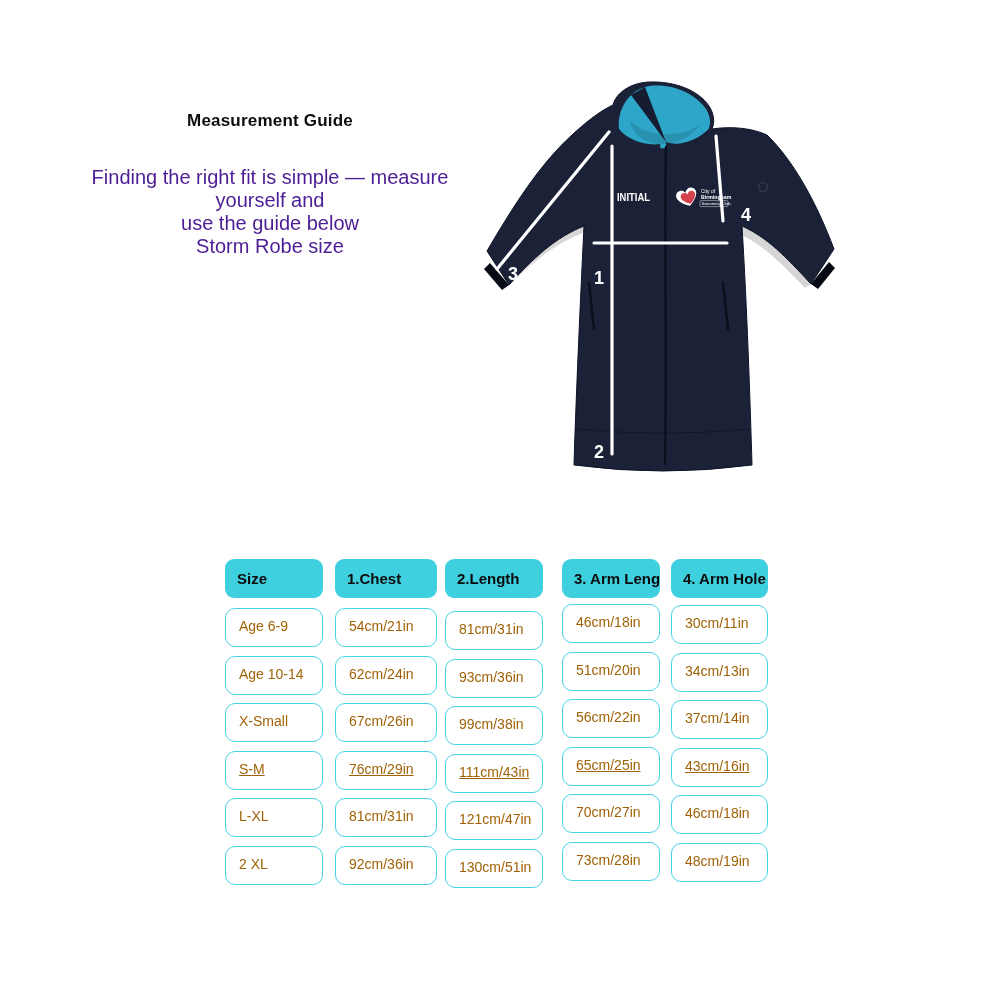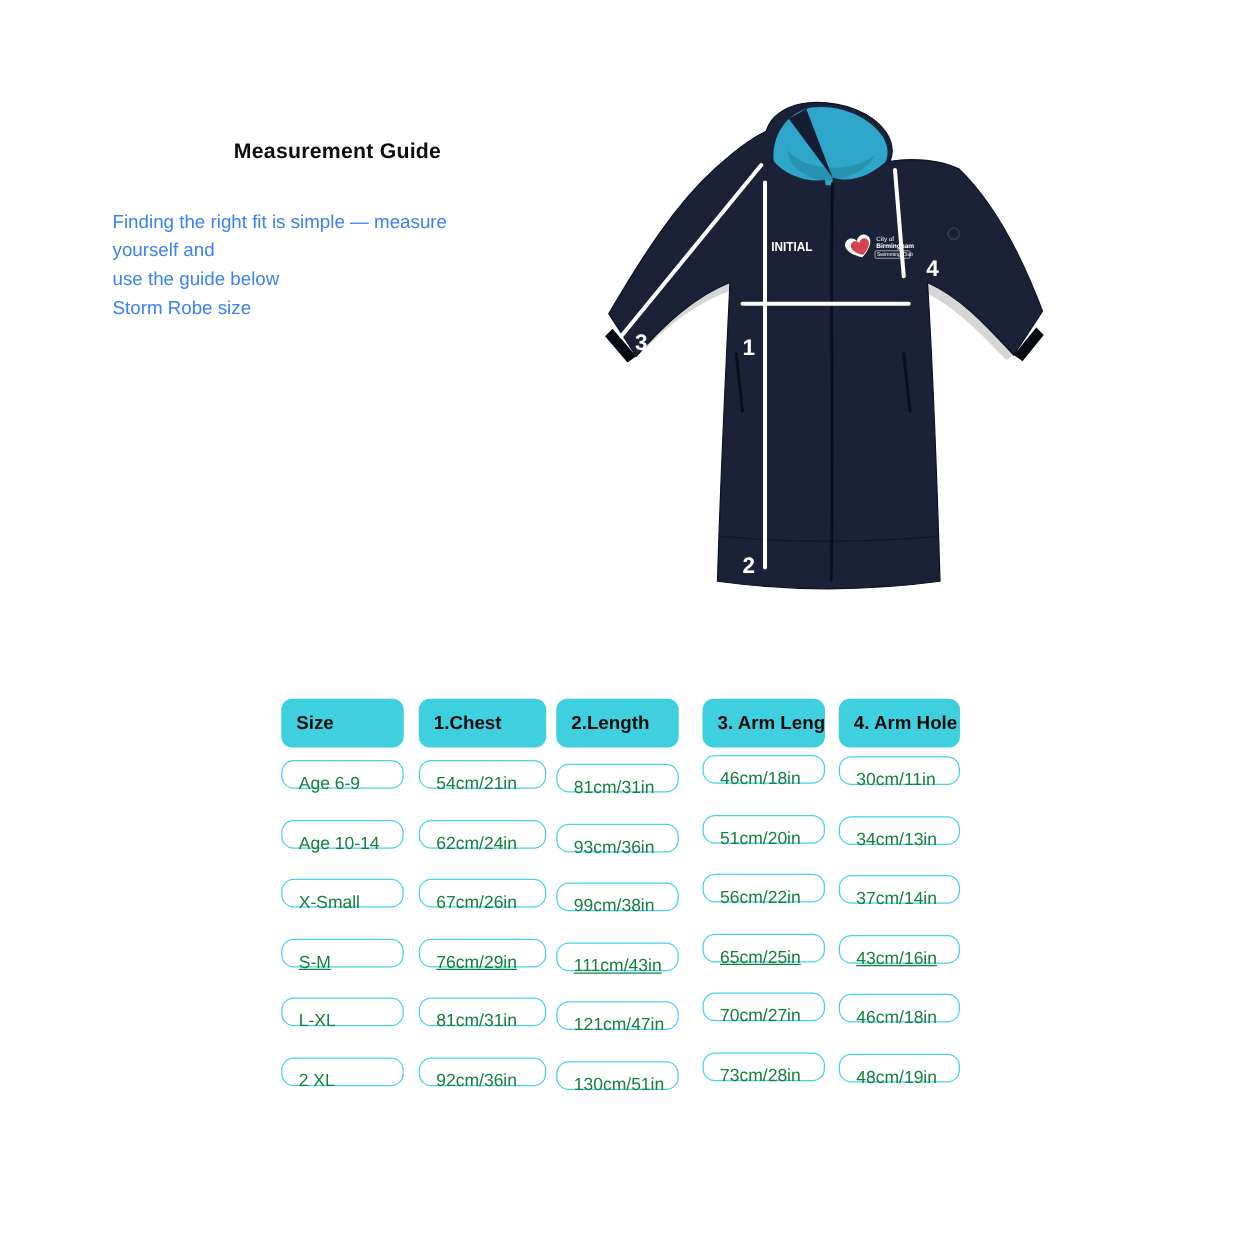--- a/index.html
+++ b/index.html
@@ -11,37 +11,37 @@
   .page{position:relative;width:1000px;height:1000px;background:#ffffff;overflow:hidden;}
 
   
   .intro-title{
     position:absolute;left:100px;top:107px;width:340px;
     text-align:center;font-size:17px;font-weight:700;color:#0d0d0d;
     letter-spacing:.2px;line-height:28px;
   }
   .intro-body{
     position:absolute;left:90px;top:166px;width:360px;
-    font-size:15px;line-height:23px;color:#3b82f6;
+    text-align:center;font-size:20px;line-height:23px;color:#4c1d95;
   }
 
   
   .robe-wrap{position:absolute;left:480px;top:78px;width:380px;height:402px;}
 
   
   .size-table{position:absolute;left:225px;top:559px;width:546px;height:335px;}
   .hcell{
     position:absolute;top:0;height:39px;background:var(--teal);
     border-radius:9px;font-weight:700;font-size:15px;color:#0b0b0b;
     line-height:39px;padding-left:12px;white-space:nowrap;overflow:hidden;
   }
   .cell{
-    position:absolute;height:23px;background:#ffffff;
+    position:absolute;height:39px;background:#ffffff;
     border:1.6px solid var(--tealb);border-radius:10px;
-    font-size:14px;color:#15803d;line-height:35px;padding-left:13px;
+    font-size:14px;color:#a16207;line-height:35px;padding-left:13px;
     white-space:nowrap;
   }
   .col0{left:0;width:98px;}
   .col1{left:110px;width:102px;}
   .col2{left:220px;width:98px;}
   .col3{left:337px;width:98px;}
   .col4{left:446px;width:97px;}
   .cell.col2{transform:translateY(3px);}
   .cell.col3{transform:translateY(-4px);}
   .cell.col4{transform:translateY(-3px);}

